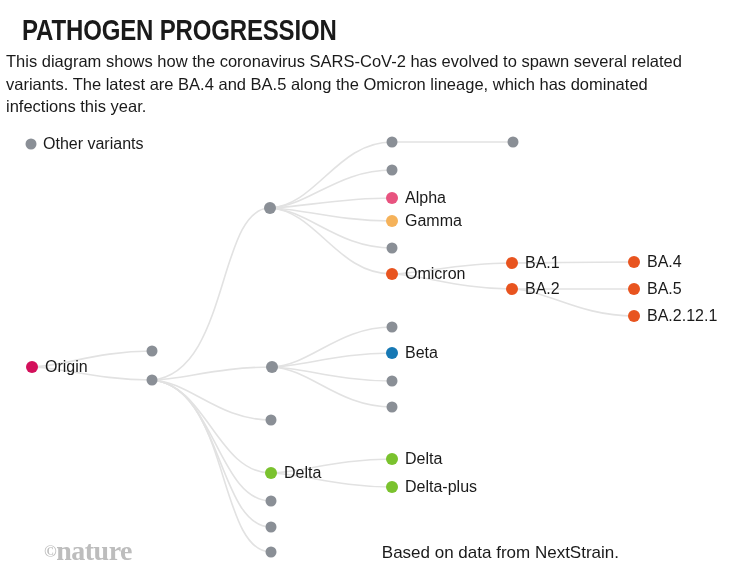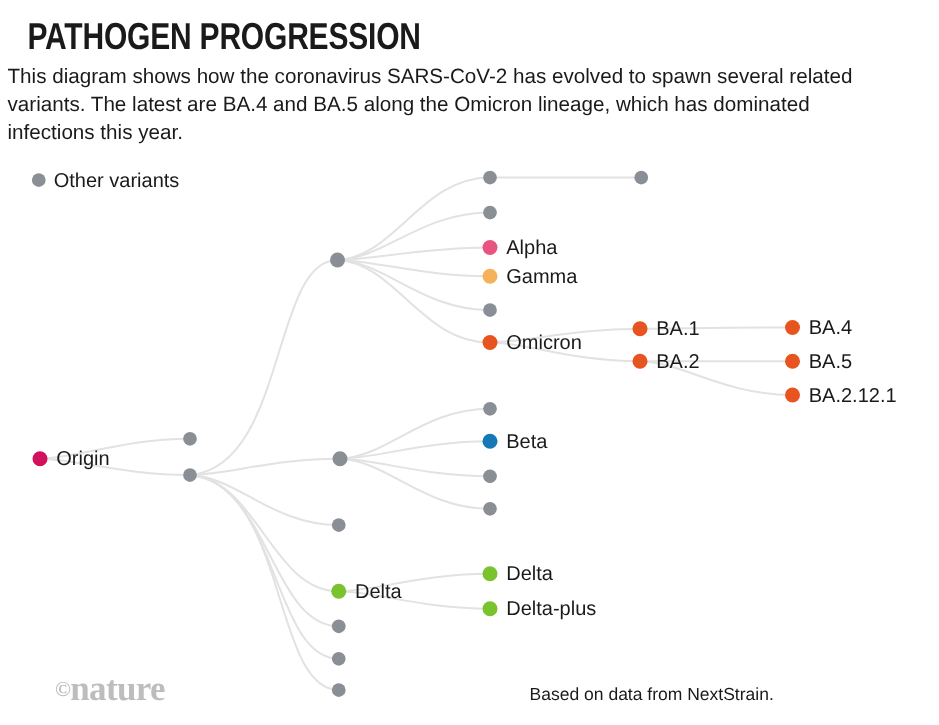--- a/index.html
+++ b/index.html
@@ -53,21 +53,21 @@
   .node-label {
     font-family: "Liberation Sans", sans-serif;
     font-size: 16px;
     fill: #1a1a1a;
     dominant-baseline: middle;
   }
   .credit {
     position: absolute;
     right: 22px;
     bottom: 17px;
-    font-size: 14px;
+    font-size: 17px;
     color: #1a1a1a;
   }
   .naturelogo {
     position: absolute;
     left: 20px;
     bottom: 14px;
     font-family: "Liberation Serif", serif;
     font-weight: bold;
     font-size: 28px;
     line-height: 28px;

